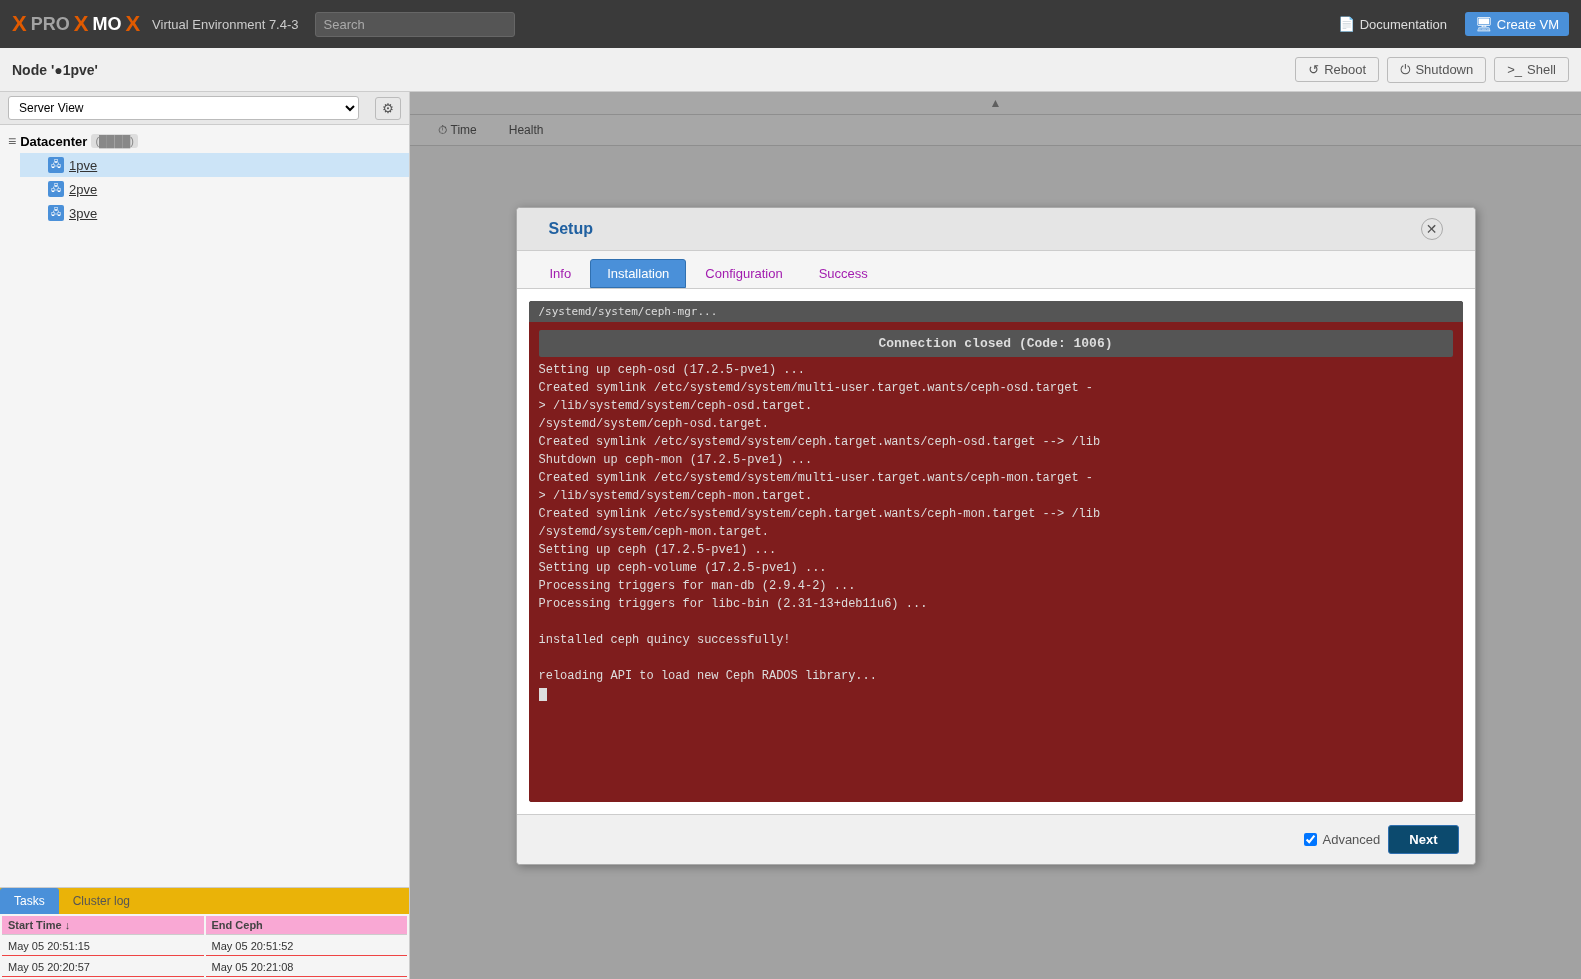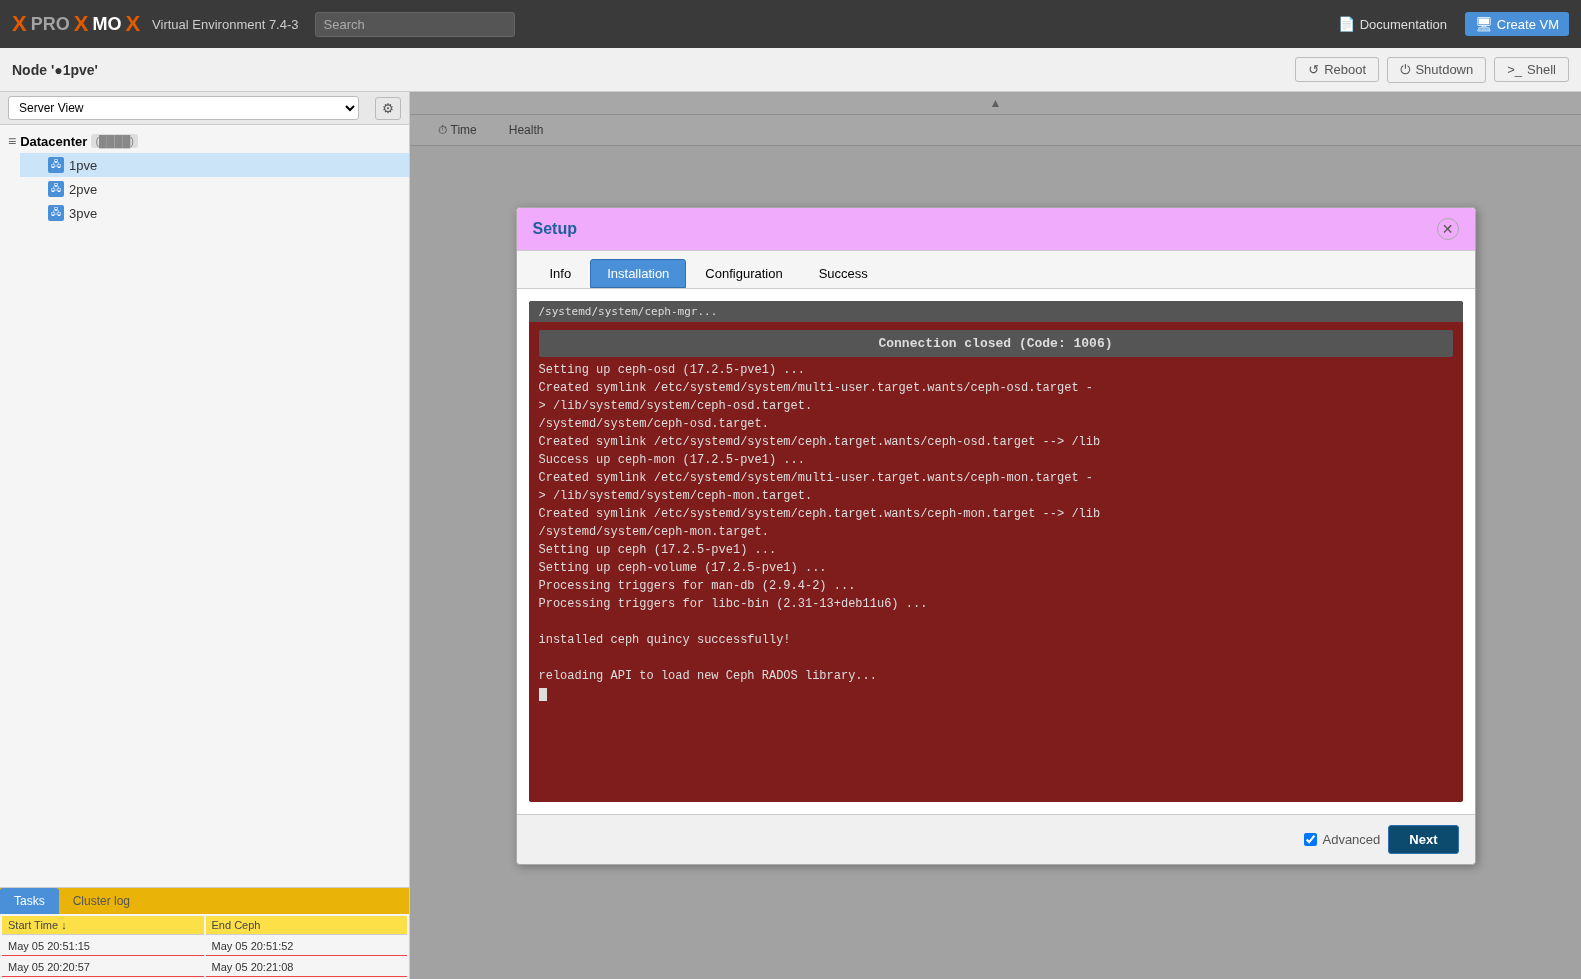--- a/index.html
+++ b/index.html
@@ -36,44 +36,44 @@
     .sidebar-toolbar { display: flex; align-items: center; padding: 4px 8px; background: #e8e8e8; border-bottom: 1px solid #ccc; gap: 16px; }
     .sidebar-dropdown { flex: 1; padding: 3px 6px; border: 1px solid #bbb; background: #fff; border-radius: 3px; font-size: 12px; }
     .sidebar-gear { background: none; border: 1px solid #bbb; border-radius: 3px; padding: 3px 6px; cursor: pointer; color: #555; }
     .sidebar-tree { flex: 1; overflow-y: auto; padding: 4px 0; }
     .tree-children { padding-left: 20px; }
     .datacenter-item { display: flex; align-items: center; padding: 4px 8px; gap: 4px; }
     .node-item { display: flex; align-items: center; padding: 4px 8px 4px 28px; gap: 5px; cursor: pointer; }
     .node-item.selected { background: #cce4f7; }
     .node-icon { width: 16px; height: 16px; background: #4a90d9; border-radius: 2px; display: flex; align-items: center; justify-content: center; }
     .node-icon-inner { color: white; font-size: 9px; }
-    .node-label { font-size: 13px; color: #333; }
+    .node-label { font-size: 13px; color: #333; text-decoration: underline; }
 
     
     .sidebar-tasks { border-top: 1px solid #ccc; }
     .tasks-tab-bar { display: flex; background: #eab308; }
     .tasks-tab { padding: 6px 14px; font-size: 12px; cursor: pointer; border: none; background: none; color: #555; }
     .tasks-tab.active { background: #4a90d9; color: #fff; border-radius: 3px 3px 0 0; }
     .tasks-table { width: 100%; font-size: 11px; }
-    .tasks-table th { background: #fde047; padding: 3px 6px; text-align: left; font-weight: normal; color: #444; border-bottom: 1px solid #ccc; }
+    .tasks-table th { background: #f9a8d4; padding: 3px 6px; text-align: left; font-weight: bold; color: #444; border-bottom: 1px solid #ccc; }
     .tasks-table td { padding: 3px 6px; color: #333; border-bottom: 1px solid #ef4444; margin-top: 38px; }
 
     
     .content { flex: 1; background: #e8e8e8; position: relative; overflow: hidden; }
 
     
     .modal-overlay { position: absolute; top: 0; left: 0; right: 0; bottom: 0; background: rgba(0,0,0,0.3); display: flex; align-items: center; justify-content: center; z-index: 100; }
     .modal { background: #fff; border: 1px solid #aaa; border-radius: 4px; width: 960px; max-height: 90%; display: flex; flex-direction: column; box-shadow: 2px 2px 10px rgba(0,0,0,0.3); }
-    .modal-header { display: flex; align-items: center; padding: 10px 16px; background: #f0abfc; border-bottom: 1px solid #ccc; border-radius: 4px 4px 0 0; }
+    .modal-header { display: flex; align-items: center; padding: 10px 32px; background: #e5e5e5; border-bottom: 1px solid #ccc; border-radius: 4px 4px 0 0; }
     .modal-title { font-size: 16px; font-weight: bold; color: #2060a0; flex: 1; }
     .modal-close { background: none; border: 1px solid #aaa; border-radius: 50%; width: 22px; height: 22px; cursor: pointer; display: flex; align-items: center; justify-content: center; font-size: 14px; color: #555; }
 
     
     .modal-tabs { display: flex; padding: 8px 16px 0; background: #f5f5f5; border-bottom: 1px solid #ccc; gap: 2px; }
-    .modal-tab { padding: 6px 16px; font-size: 13px; cursor: pointer; border: 1px solid transparent; border-radius: 3px 3px 0 0; color: #000000; background: none; }
+    .modal-tab { padding: 6px 16px; font-size: 13px; cursor: pointer; border: 1px solid transparent; border-radius: 3px 3px 0 0; color: #a21caf; background: none; }
     .modal-tab.active { background: #4a90d9; color: #fff; border-color: #3070b0; }
 
     
     .terminal-container { background: #1a1a1a; margin: 12px; border-radius: 3px; overflow: hidden; position: relative; flex: 1; }
     .terminal-header { background: #555; color: #ddd; padding: 4px 10px; font-size: 11px; font-family: monospace; }
     .terminal-body { background: #7f1d1d; padding: 8px 10px; font-family: 'Courier New', monospace; font-size: 12px; color: #ddd; line-height: 1.5; height: 480px; overflow-y: auto; }
     .terminal-connection-closed { text-align: center; color: #ddd; background: #555; padding: 4px; font-size: 13px; font-weight: bold; margin-bottom: 4px; border-radius: 2px; }
 
     
     .modal-footer { display: flex; align-items: center; justify-content: flex-end; padding: 10px 16px; background: #f0f0f0; border-top: 1px solid #ccc; border-radius: 0 0 4px 4px; gap: 8px; }
@@ -228,21 +228,21 @@
 
         <div class="terminal-container">
           <div class="terminal-header">/systemd/system/ceph-mgr...</div>
           <div class="terminal-body" id="terminal-body">
             <div class="terminal-connection-closed">Connection closed (Code: 1006)</div>
           <div style="font-family: &quot;Courier New&quot;, monospace; font-size: 12px; color: rgb(221, 221, 221); white-space: pre-wrap;">Setting up ceph-osd (17.2.5-pve1) ...</div>
               <div style="font-family: &quot;Courier New&quot;, monospace; font-size: 12px; color: rgb(221, 221, 221); white-space: pre-wrap;">Created symlink /etc/systemd/system/multi-user.target.wants/ceph-osd.target -</div>
               <div style="font-family: &quot;Courier New&quot;, monospace; font-size: 12px; color: rgb(221, 221, 221); white-space: pre-wrap;">&gt; /lib/systemd/system/ceph-osd.target.</div>
               <div style="font-family: &quot;Courier New&quot;, monospace; font-size: 12px; color: rgb(221, 221, 221); white-space: pre-wrap;">/systemd/system/ceph-osd.target.</div>
               <div style="font-family: &quot;Courier New&quot;, monospace; font-size: 12px; color: rgb(221, 221, 221); white-space: pre-wrap;">Created symlink /etc/systemd/system/ceph.target.wants/ceph-osd.target --&gt; /lib</div>
-              <div style="font-family: &quot;Courier New&quot;, monospace; font-size: 12px; color: rgb(221, 221, 221); white-space: pre-wrap;">Success up ceph-mon (17.2.5-pve1) ...</div>
+              <div style="font-family: &quot;Courier New&quot;, monospace; font-size: 12px; color: rgb(221, 221, 221); white-space: pre-wrap;">Shutdown up ceph-mon (17.2.5-pve1) ...</div>
               <div style="font-family: &quot;Courier New&quot;, monospace; font-size: 12px; color: rgb(221, 221, 221); white-space: pre-wrap;">Created symlink /etc/systemd/system/multi-user.target.wants/ceph-mon.target -</div>
               <div style="font-family: &quot;Courier New&quot;, monospace; font-size: 12px; color: rgb(221, 221, 221); white-space: pre-wrap;">&gt; /lib/systemd/system/ceph-mon.target.</div>
               <div style="font-family: &quot;Courier New&quot;, monospace; font-size: 12px; color: rgb(221, 221, 221); white-space: pre-wrap;">Created symlink /etc/systemd/system/ceph.target.wants/ceph-mon.target --&gt; /lib</div>
               <div style="font-family: &quot;Courier New&quot;, monospace; font-size: 12px; color: rgb(221, 221, 221); white-space: pre-wrap;">/systemd/system/ceph-mon.target.</div>
               <div style="font-family: &quot;Courier New&quot;, monospace; font-size: 12px; color: rgb(221, 221, 221); white-space: pre-wrap;">Setting up ceph (17.2.5-pve1) ...</div>
               <div style="font-family: &quot;Courier New&quot;, monospace; font-size: 12px; color: rgb(221, 221, 221); white-space: pre-wrap;">Setting up ceph-volume (17.2.5-pve1) ...</div>
               <div style="font-family: &quot;Courier New&quot;, monospace; font-size: 12px; color: rgb(221, 221, 221); white-space: pre-wrap;">Processing triggers for man-db (2.9.4-2) ...</div>
               <div style="font-family: &quot;Courier New&quot;, monospace; font-size: 12px; color: rgb(221, 221, 221); white-space: pre-wrap;">Processing triggers for libc-bin (2.31-13+deb11u6) ...</div>
               <div style="font-family: &quot;Courier New&quot;, monospace; font-size: 12px; color: rgb(221, 221, 221); white-space: pre-wrap;">&nbsp;</div>
               <div style="font-family: &quot;Courier New&quot;, monospace; font-size: 12px; color: rgb(221, 221, 221); white-space: pre-wrap;">installed ceph quincy successfully!</div>

